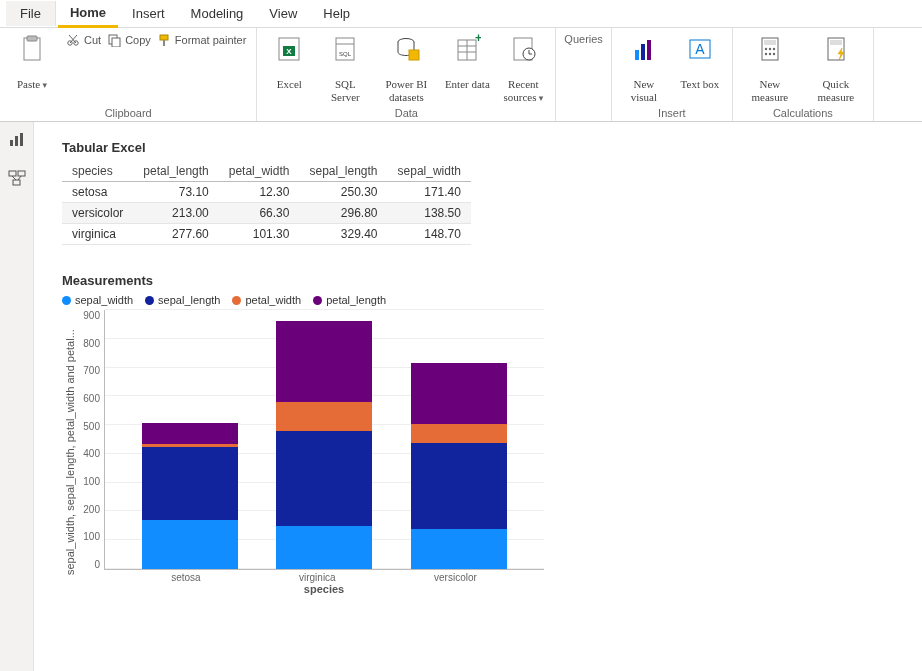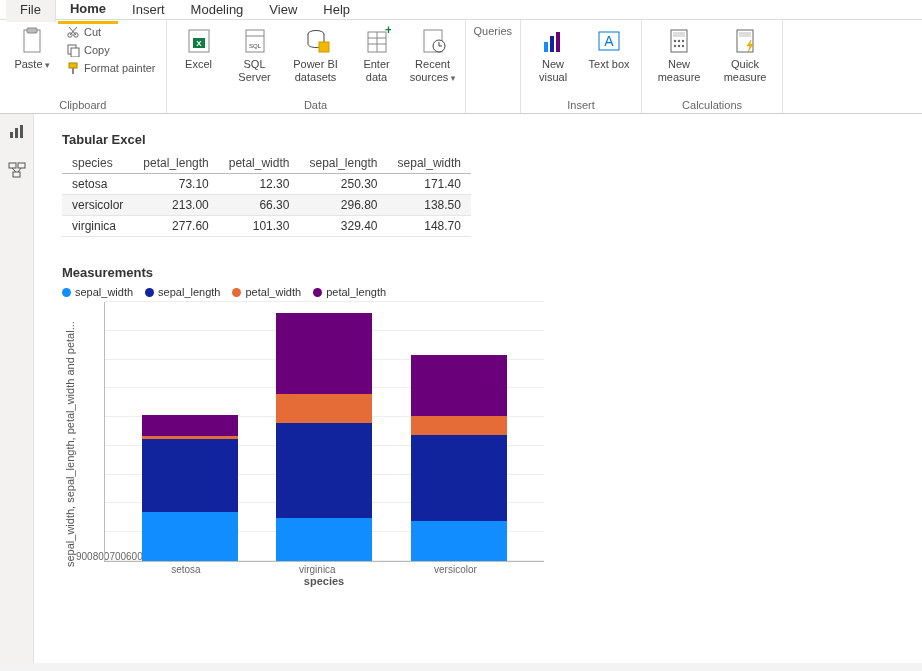--- a/index.html
+++ b/index.html
@@ -1,35 +1,35 @@
 <!DOCTYPE html>
 <html><head>
 <meta charset="utf-8">
 <style>
   * { box-sizing: border-box; margin: 0; padding: 0; }
   body { font-family: "Segoe UI", Tahoma, sans-serif; font-size: 12px; color: #333; background: #f3f3f3; width: 922px; height: 671px; overflow: hidden; }
 
   
-  .menubar { display: flex; background: #fff; border-bottom: 1px solid #dcdcdc; height: 20px; align-items: center; padding-left: 6px; gap: 2px; }
+  .menubar { display: flex; background: #fff; border-bottom: 1px solid #dcdcdc; height: 28px; align-items: center; padding-left: 6px; gap: 2px; }
   .menubar .menu-item { padding: 5px 12px; font-size: 13px; cursor: pointer; }
   .menubar .menu-item.active { border-bottom: 3px solid #f2b800; font-weight: 600; }
   .menubar .filemenu { background: #f3f2f1; border-right: 1px solid #e1e1e1; padding: 5px 14px; font-size: 13px; }
 
   
   .ribbon { display: flex; background: #fff; border-bottom: 1px solid #cfcfcf; height: 94px; }
   .ribbon-group { display: flex; flex-direction: column; border-right: 1px solid #e1e1e1; padding: 4px 8px 2px; }
   .ribbon-group .buttons { display: flex; flex: 1; gap: 8px; align-items: flex-start; }
   .ribbon-group .group-label { text-align: center; font-size: 11px; color: #666; padding-top: 1px; }
   .rb-btn { display: flex; flex-direction: column; align-items: center; justify-content: flex-start; width: 48px; padding-top: 2px; cursor: pointer; text-align: center; line-height: 1.15; }
   .rb-btn.wide { width: 58px; }
-  .rb-btn .lbl { font-size: 11px; color: #444; margin-top: 2px; }
+  .rb-btn .lbl { font-size: 11px; color: #444; margin-top: 14px; font-family: Liberation Serif, serif; }
   .rb-btn svg { display: block; }
   .dd-arrow::after { content: " \25BE"; font-size: 9px; color: #666; }
 
-  .clip-col { display: flex; flex-direction: column; justify-content: flex-start; gap: 2px; }
+  .clip-col { display: flex; flex-direction: row; justify-content: flex-start; gap: 2px; }
   .clip-mini { display: flex; align-items: center; gap: 4px; font-size: 11px; color: #555; padding: 1px 2px; cursor: pointer; }
   .clip-mini svg { flex-shrink: 0; }
 
   
   .workspace { display: flex; height: calc(671px - 28px - 94px); background: #fafafa; }
   .leftnav { width: 34px; background: #f3f2f1; border-right: 1px solid #e1e1e1; display: flex; flex-direction: column; align-items: center; padding-top: 8px; gap: 18px; }
   .leftnav .nav-btn { cursor: pointer; color: #555; }
 
   
   .canvas { flex: 1; background: #fff; padding: 18px 28px; overflow: auto; }
@@ -46,21 +46,21 @@
   
   .chart-block { }
   .legend { display: flex; gap: 12px; font-size: 11px; margin: 6px 0 4px 0; }
   .legend .li { display: flex; align-items: center; gap: 4px; }
   .li-dot { width: 9px; height: 9px; border-radius: 50%; }
 
   .chart-wrap { display: flex; }
   .axis-title-y { writing-mode: vertical-rl; transform: rotate(180deg); font-size: 11px; color: #555; text-align: center; padding-right: 2px; }
   .plot-col { display: flex; flex-direction: column; }
   .plot-area { position: relative; display: flex; height: 260px; }
-  .y-ticks { display: flex; flex-direction: row; justify-content: space-between; align-items: flex-end; width: 28px; font-size: 10px; color: #666; padding-right: 4px; height: 100%; }
+  .y-ticks { display: flex; flex-direction: column; justify-content: space-between; align-items: flex-end; width: 28px; font-size: 10px; color: #666; padding-right: 4px; height: 100%; }
   .bars-area { position: relative; width: 440px; height: 100%; border-left: 1px solid #bbb; border-bottom: 1px solid #bbb; }
   .gridlines { position: absolute; inset: 0; }
   .grid { position: absolute; left: 0; right: 0; border-top: 1px solid #eee; }
   .bars { position: absolute; inset: 0; display: flex; justify-content: space-around; align-items: flex-end; padding: 0 18px; }
   
   .bar { width: 96px; display: flex; flex-direction: column-reverse; }
   .seg { width: 100%; }
   .x-ticks { display: flex; justify-content: space-around; width: 440px; margin-left: 28px; font-size: 10px; color: #666; padding: 2px 18px 0; }
   .axis-title-x { text-align: center; font-size: 11px; font-weight: 600; color: #555; margin-left: 28px; width: 440px; }
 

